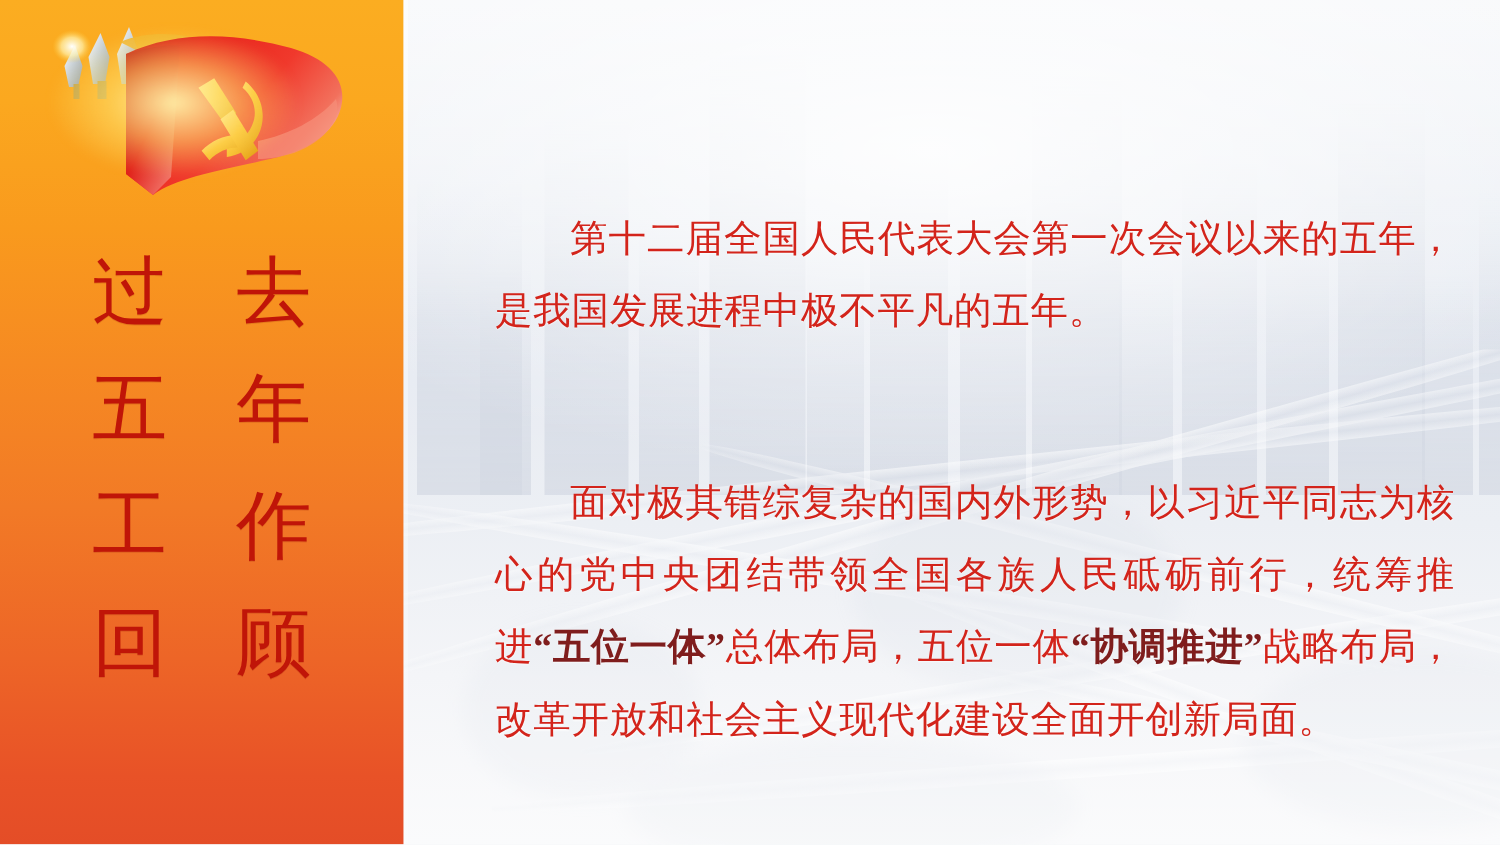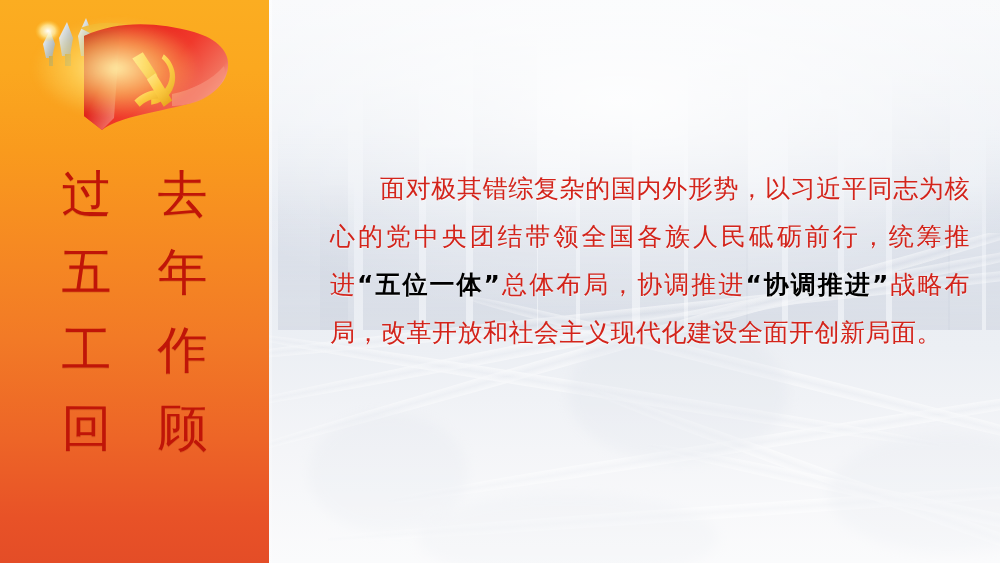--- a/index.html
+++ b/index.html
@@ -152,21 +152,22 @@
     letter-spacing: .5px;
     font-weight: 500;
     text-align: justify;
     text-justify: inter-ideograph;
     text-shadow: 0 1px 1px rgba(255,255,255,.65);
   }
   .para.first { text-indent: 50px; }
   #para-gap { height: 30px; }
   .em-bold {
     font-weight: 700;
-    color: #000000;
+    color: #7f1d1d;
+    font-family: Liberation Serif, serif;
   }
 </style>
 </head>
 <body>
 
 <div id="slide">
 
   <div id="bg-photo">
     <div id="bg-city">
         <i style="left: 10px; width: 70px; height: 210px;"></i>
@@ -285,19 +286,22 @@
       </div>
       <div class="title-row">
         <span class="title-char">回</span>
         <span class="title-char">顾</span>
       </div>
     </div>
   </div>
   <div id="left-panel-edge"></div>
 
   <div id="body-text">
+    <p class="para first">
+      <span>第十二届全国人民代表大会第一次会议以来的五年，是我国发展进程中极不平凡的五年。</span>
+    </p>
     <div id="para-gap"></div>
     <p class="para first">
-      <span>面对极其错综复杂的国内外形势，以习近平同志为核心的党中央团结带领全国各族人民砥砺前行，统筹推进</span><span class="em-bold">“五位一体”</span><span>总体布局，协调推进</span><span class="em-bold">“协调推进”</span><span>战略布局，改革开放和社会主义现代化建设全面开创新局面。</span>
+      <span>面对极其错综复杂的国内外形势，以习近平同志为核心的党中央团结带领全国各族人民砥砺前行，统筹推进</span><span class="em-bold">“五位一体”</span><span>总体布局，五位一体</span><span class="em-bold">“协调推进”</span><span>战略布局，改革开放和社会主义现代化建设全面开创新局面。</span>
     </p>
   </div>
 
 </div>
 
 </body></html>

